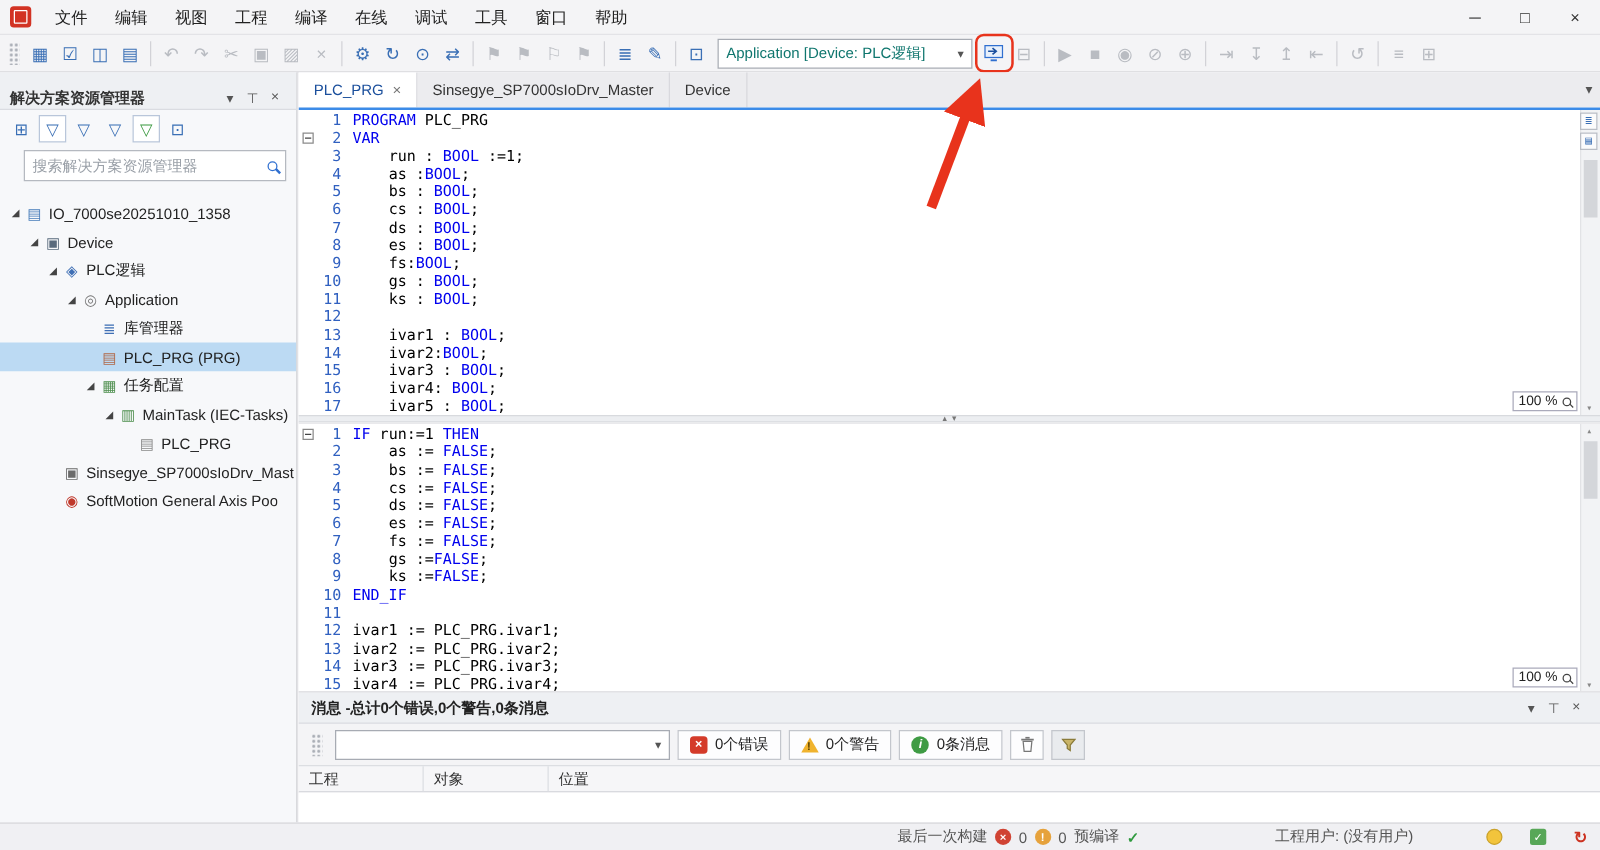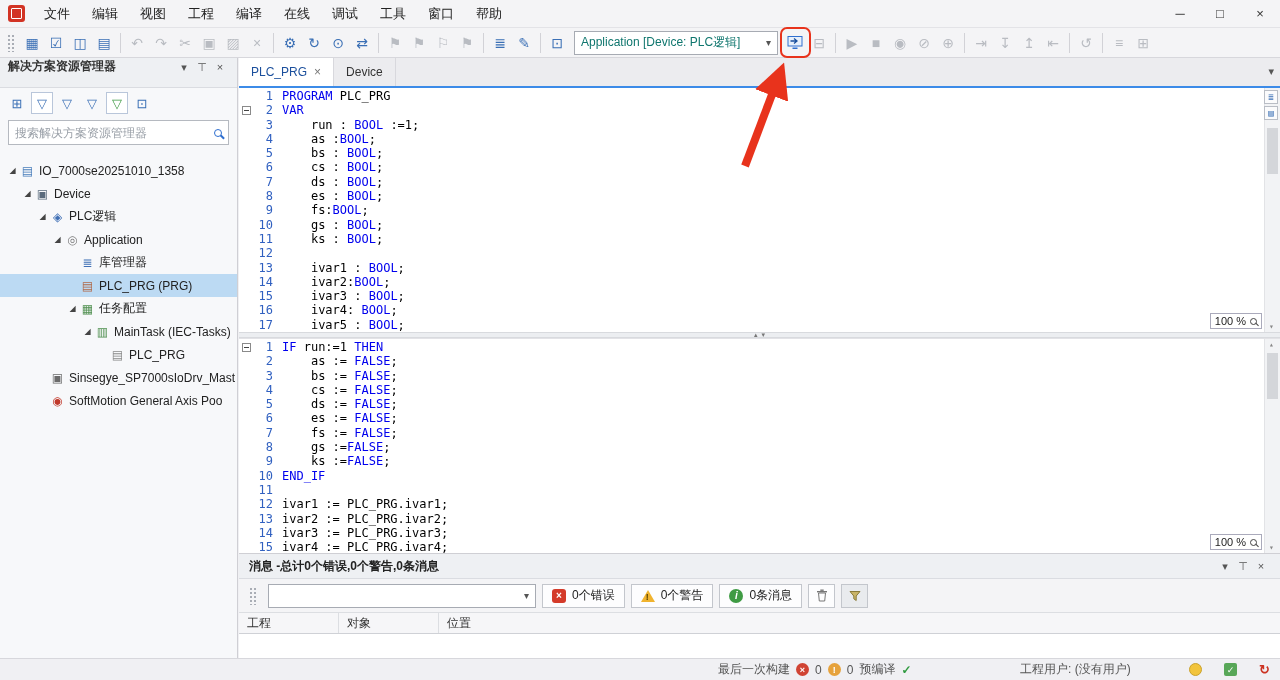--- a/index.html
+++ b/index.html
@@ -24,28 +24,28 @@
   .tb-btn .glyph { font-size:14px; color:#3a6fb5; line-height:1; }
   .tb-btn.disabled .glyph { color:#b9bcc2; }
   .tb-btn.highlighted { outline:2.5px solid var(--annot); outline-offset:2px; border-radius:3px; }
   .tb-sep { width:1px; height:20px; background:#d2d2d7; margin:0 4px; }
   .tb-dropdown { width:204px; height:24px; background:#fff; border:1px solid #a7abb3; display:flex; align-items:center; margin:0 5px; padding:0 6px; }
   .dd-text { flex:1; font-size:12px; color:#0f766e; white-space:nowrap; overflow:hidden; }
   .dd-arrow { color:#555; font-size:10px; margin-left:4px; }
 
   
   .left-panel { position:absolute; top:58px; left:0; width:238px; bottom:22px; background:#f7f8fa; border-right:1px solid #cfcfd4; display:flex; flex-direction:column; }
-  .panel-header { height:30px; display:flex; align-items:flex-start; padding:0 8px; background:#eef0f3; border-bottom:1px solid #dadce1; }
+  .panel-header { height:30px; display:flex; align-items:flex-end; padding:0 8px; background:#eef0f3; border-bottom:1px solid #dadce1; }
   .panel-title { font-weight:bold; font-size:12px; color:#333; flex:1; }
   .ph-icon { width:18px; height:18px; display:flex; align-items:center; justify-content:center; color:#555; font-size:11px; }
   .panel-toolbar { height:30px; display:flex; align-items:center; padding:0 6px; gap:3px; }
   .pt-btn { width:22px; height:22px; display:flex; align-items:center; justify-content:center; border:1px solid transparent; }
   .pt-btn .glyph { font-size:13px; color:#3a6fb5; }
   .pt-btn.framed { border-color:#b9c6da; background:#fff; }
-  .searchwrap { padding:2px 8px 6px 8px; }
+  .searchwrap { padding:2px 8px 6px 8px;margin-left:11px; }
   .searchbox { height:25px; background:#fff; border:1px solid #b5b9c0; display:flex; align-items:center; padding:0 6px; }
   .searchbox input { flex:1; border:none; outline:none; font-size:12px; font-family:"Liberation Sans",sans-serif; color:#333; background:transparent; }
   .searchbox input::placeholder { color:#9aa0a8; }
   .mag { width:8px; height:8px; border:1.6px solid var(--blue); border-radius:50%; position:relative; flex-shrink:0; }
   .mag::after { content:""; position:absolute; width:5px; height:1.6px; background:var(--blue); right:-4px; bottom:-2px; transform:rotate(45deg); }
   .tree { flex:1; overflow:hidden; padding-top:8px; }
   .tree-row { height:23px; display:flex; align-items:center; white-space:nowrap; cursor:default; }
   .tree-row.selected { background:#bcdaf3; }
   .tree-arrow { width:13px; font-size:8px; color:#444; text-align:center; flex-shrink:0; }
   .tree-icon { width:17px; text-align:center; font-size:12px; flex-shrink:0; }
@@ -365,20 +365,23 @@
   </aside>
 
   <div class="main">
     <div class="tabbar">
       <div style="display:flex">
           <div class="tab active">
             <span class="tab-label">PLC_PRG</span>
             <span class="tab-close">×</span>
           </div>
           <div class="tab">
+            <span class="tab-label">Sinsegye_SP7000sIoDrv_Master</span>
+          </div>
+          <div class="tab">
             <span class="tab-label">Device</span>
           </div>
         </div>
       <span class="tab-overflow">▾</span>
     </div>
 
     <div class="pane decl">
       <div class="codelines" id="decl-code">
           <div class="code-line">
             <span class="fold"></span>

